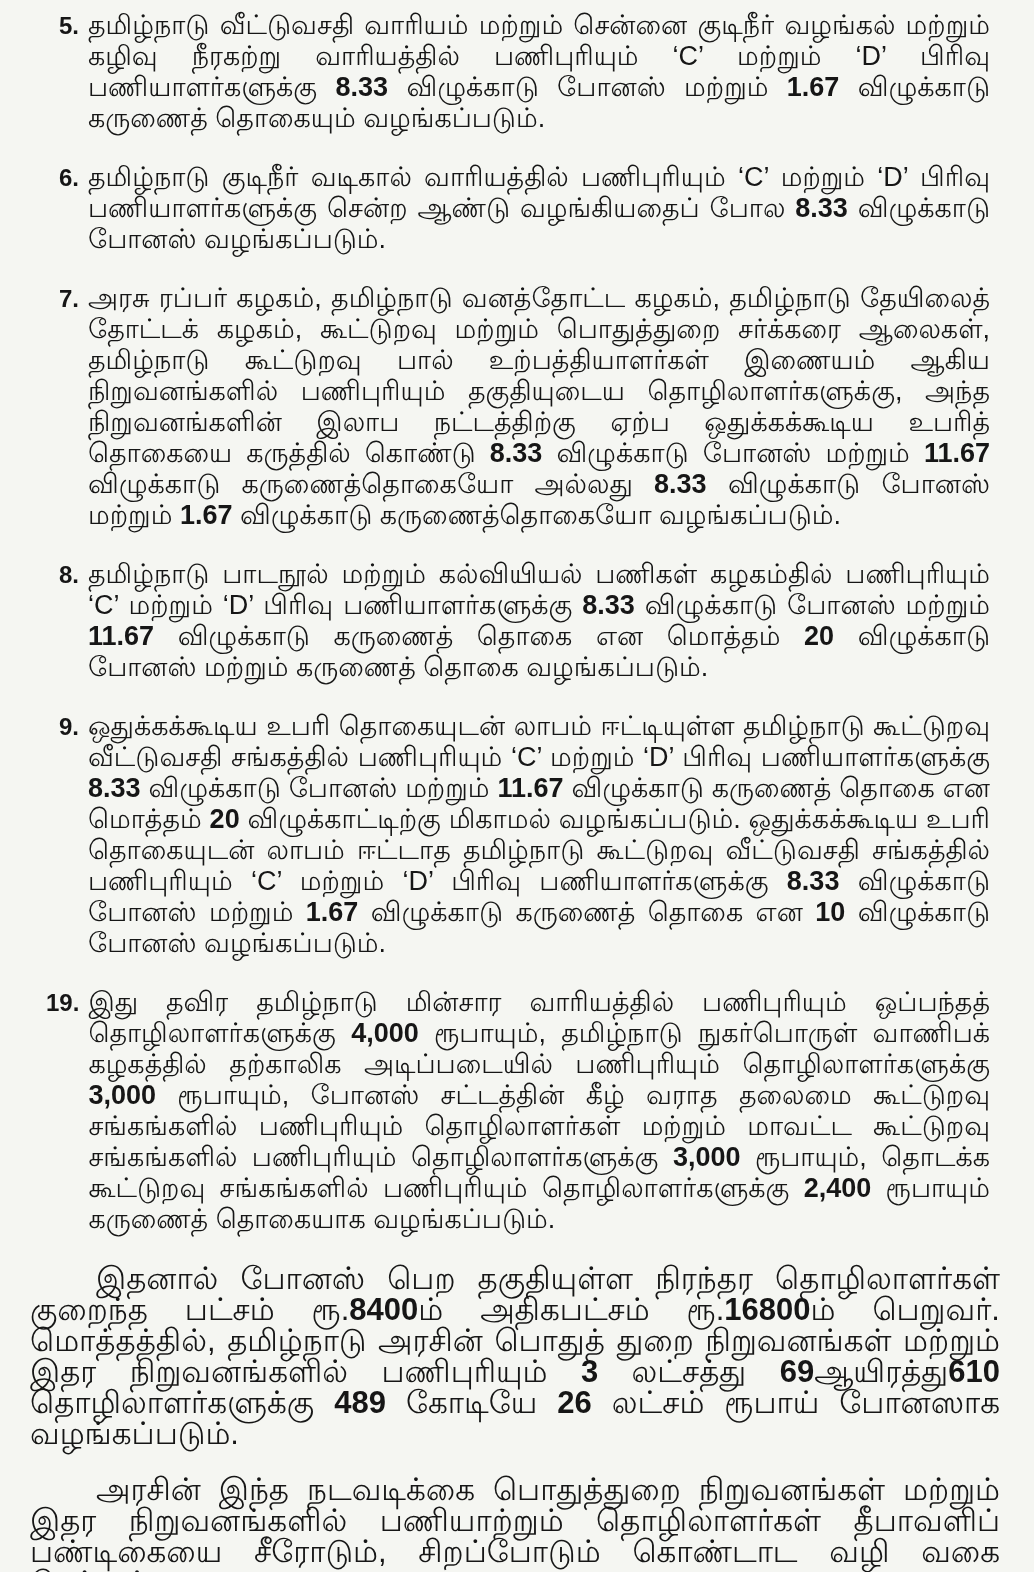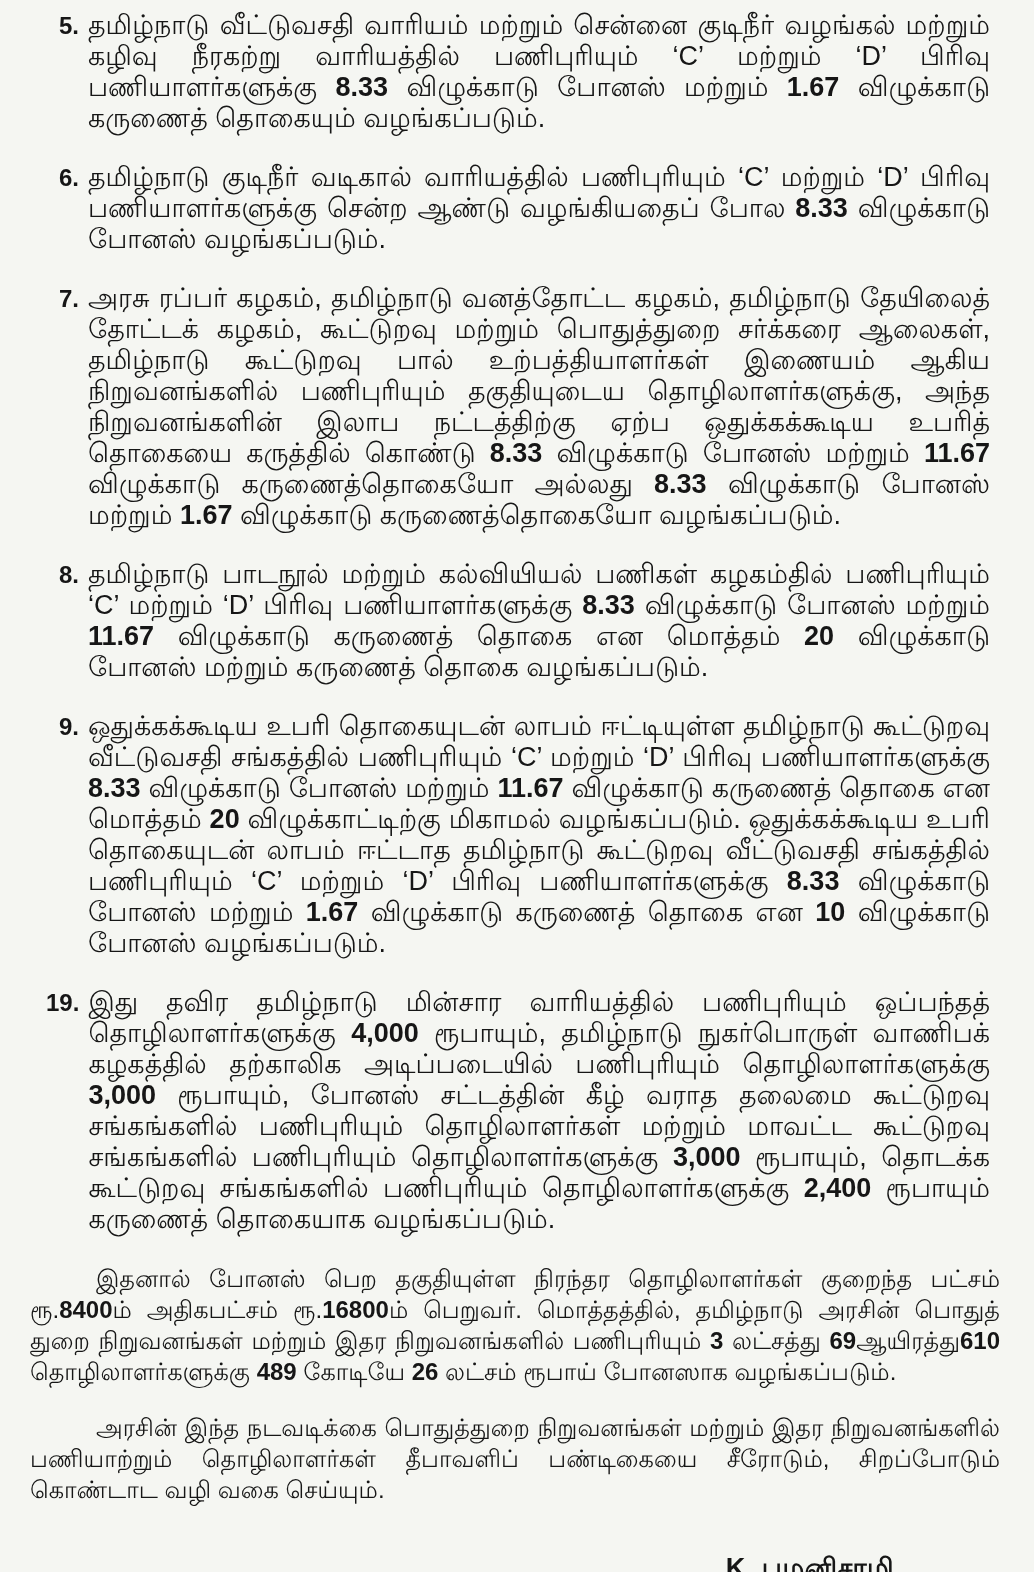--- a/index.html
+++ b/index.html
@@ -40,21 +40,21 @@
     flex: 1;
     font-size: 27px;
     line-height: 31px;
     text-align: justify;
     text-justify: inter-word;
   }
   
   .closing {
     margin: 2px 34px 25px 30px;
     text-indent: 66px;
-    font-size: 24px;
+    font-size: 31px;
     line-height: 31px;
     text-align: justify;
     text-justify: inter-word;
   }
   
   .b, .item-text .b, .closing .b { font-weight: bold; }
   
   .signature {
     width: 280px;
     margin: 46px 84px 0 auto;

